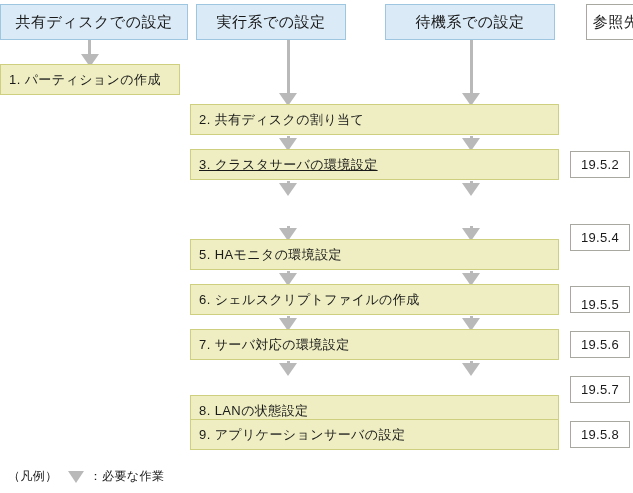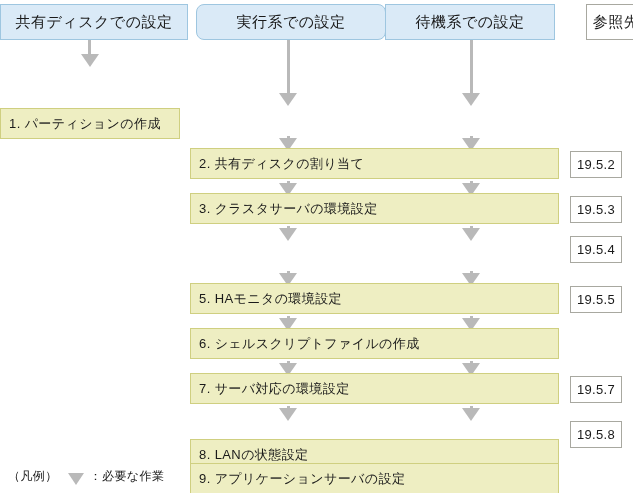--- a/index.html
+++ b/index.html
@@ -33,54 +33,53 @@
     justify-content: center;
     font-size: 15px;
     letter-spacing: 0.5px;
     color: #1a1a1a;
   }
   .col-header.ref {
     background: #ffffff;
     border: 1px solid #a8a8a0;
   }
   #hdr-shared   { left: 0px;   width: 188px; }
-  #hdr-active   { left: 196px; width: 190px; border-radius: 8px; }
+  #hdr-active   { left: 196px; width: 150px; }
   #hdr-standby  { left: 385px; width: 170px; }
   #hdr-ref      { left: 586px; width: 60px;  }
 
   
   .step-box {
     position: absolute;
     height: 31px;
     box-sizing: border-box;
     background: #eeeec2;
     border: 1px solid #cfcf80;
     display: flex;
     align-items: center;
     font-size: 13px;
     letter-spacing: 0.4px;
     padding-left: 8px;
     color: #1a1a1a;
     z-index: 3;
-    margin-top: 44px;
   }
   .step-box.shared-col {
     left: 0px;
     width: 180px;
   }
   .step-box.wide-col {
     left: 190px;
     width: 369px;
   }
 
   
   .ref-box {
     position: absolute;
     height: 27px;
-    width: 52px;
+    width: 60px;
     left: 570px;
     box-sizing: border-box;
     background: #ffffff;
     border: 1px solid #a8a8a0;
     display: flex;
     align-items: center;
     justify-content: center;
     font-size: 13px;
     letter-spacing: 0.3px;
     color: #1a1a1a;
@@ -103,21 +102,21 @@
     border-top: 13px solid #b9b9b9;
     z-index: 2;
   }
 
   
   #legend {
     position: absolute;
     left: 8px;
     top: 468px;
     display: flex;
-    align-items: flex-end;
+    align-items: center;
     font-size: 12px;
     color: #1a1a1a;
     letter-spacing: 0.4px;
   }
   #legend .legend-tri {
     width: 0;
     height: 0;
     border-left: 8px solid transparent;
     border-right: 8px solid transparent;
     border-top: 12px solid #b9b9b9;
@@ -197,21 +196,21 @@
   <div class="arrow-head" style="left:462px; top:408px;"></div>
 
   <div class="step-box shared-col" style="top:64px;">
     <span>1. パーティションの作成</span>
   </div>
 
   <div class="step-box wide-col" style="top:104px;">
     <span>2. 共有ディスクの割り当て</span>
   </div>
 
-  <div class="step-box wide-col" style="top:149px;">
+  <div class="step-box wide-col" style="top:149px;text-decoration:underline;">
     <span>3. クラスタサーバの環境設定</span>
   </div>
 
 
   <div class="step-box wide-col" style="top:239px;">
     <span>5. HAモニタの環境設定</span>
   </div>
 
   <div class="step-box wide-col" style="top:284px;">
     <span>6. シェルスクリプトファイルの作成</span>
@@ -226,32 +225,32 @@
   </div>
 
   <div class="step-box wide-col" style="top:419px;">
     <span>9. アプリケーションサーバの設定</span>
   </div>
 
   <div class="ref-box" style="top:151px;">
     <span>19.5.2</span>
   </div>
 
-  <div class="ref-box" style="top:196px;">
-    <span>19.5.3</span>
-  </div>
-
-  <div class="ref-box" style="top:236px;">
+
+  <div class="ref-box" style="top:224px;">
     <span>19.5.4</span>
   </div>
 
-  <div class="ref-box" style="top:286px;">
+  <div class="ref-box" style="top:286px;align-items:flex-end;">
     <span>19.5.5</span>
   </div>
 
+  <div class="ref-box" style="top:331px;">
+    <span>19.5.6</span>
+  </div>
 
   <div class="ref-box" style="top:376px;">
     <span>19.5.7</span>
   </div>
 
   <div class="ref-box" style="top:421px;">
     <span>19.5.8</span>
   </div>
 
   <div id="legend">

